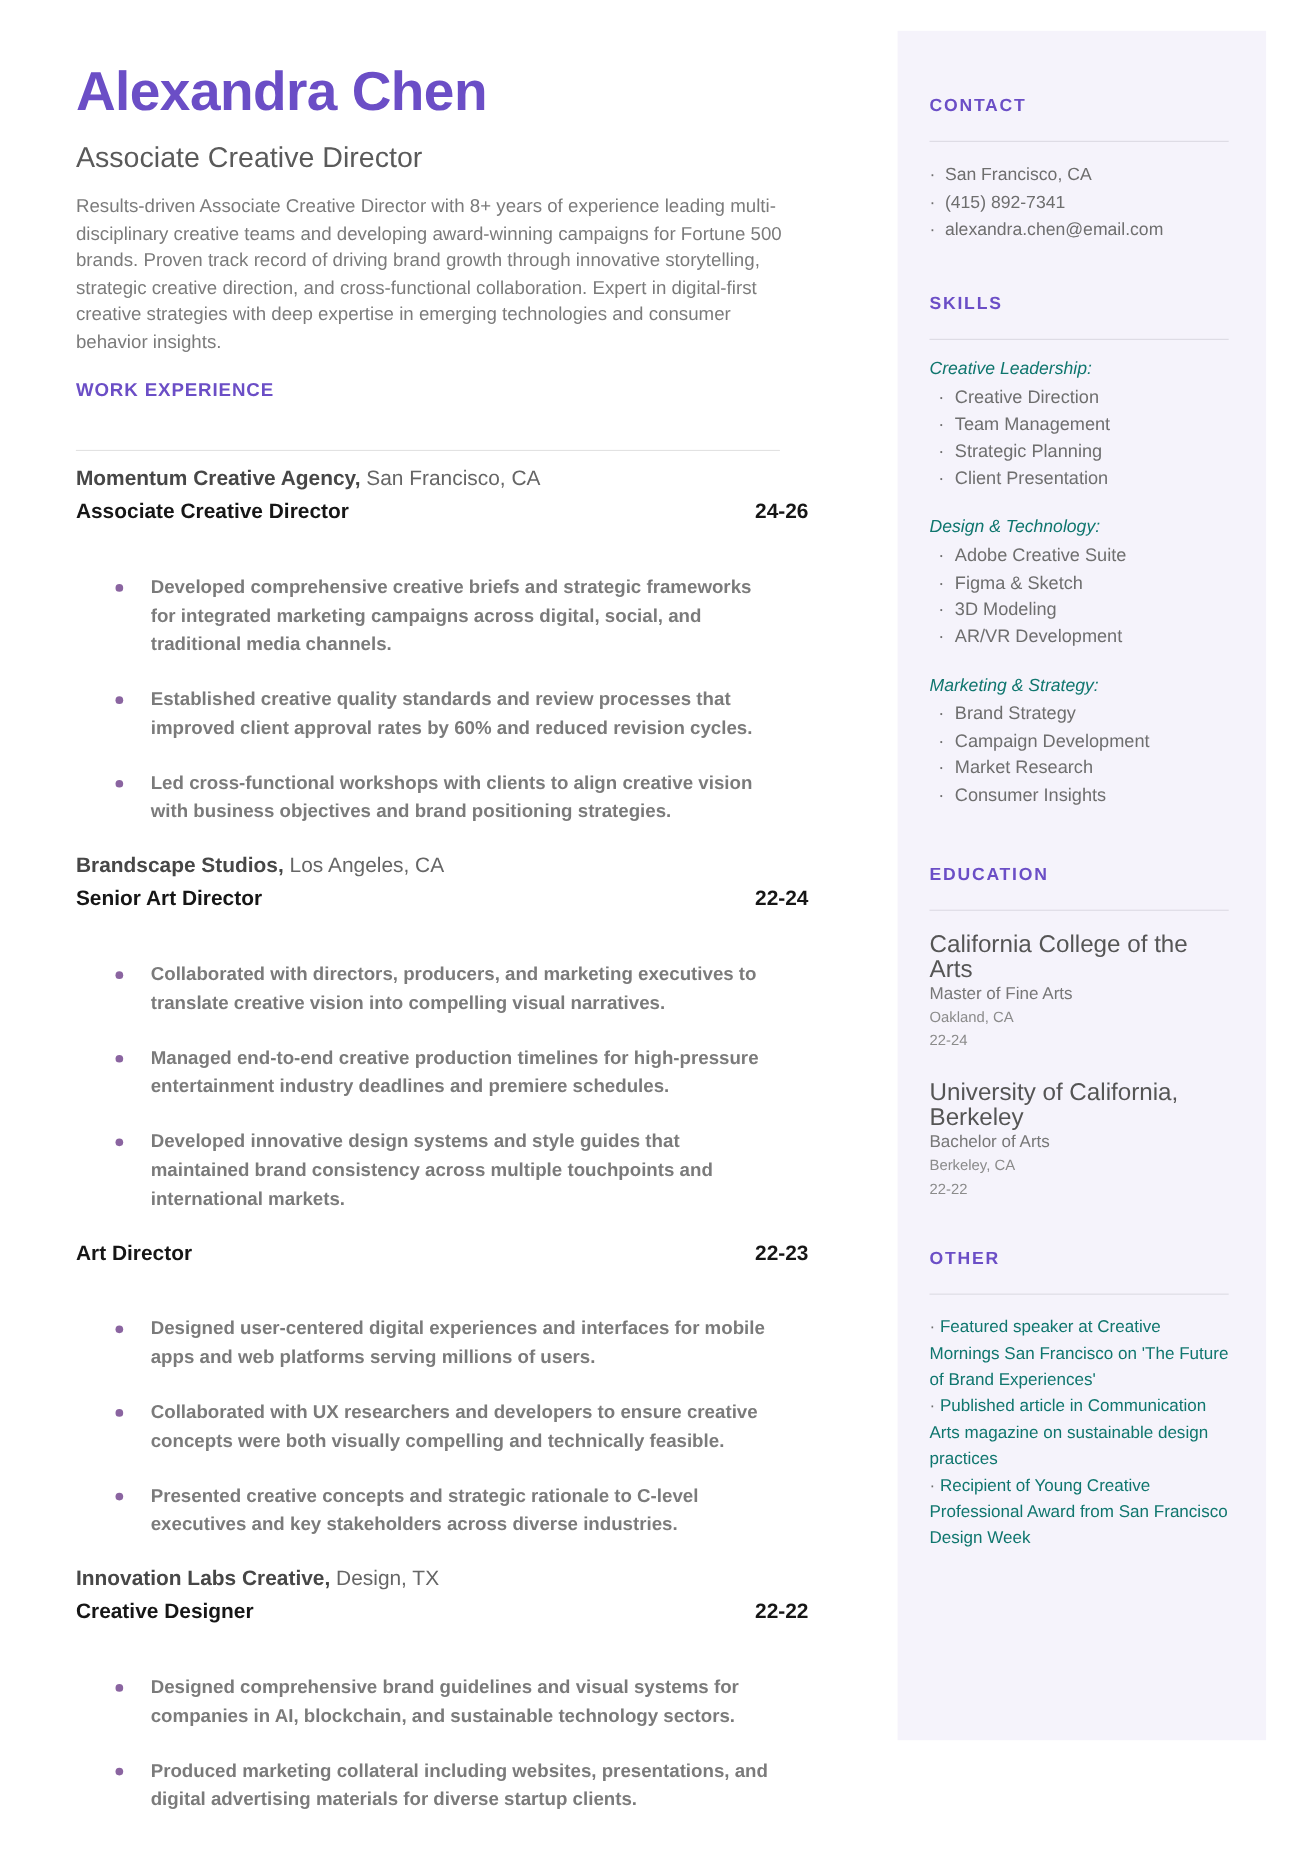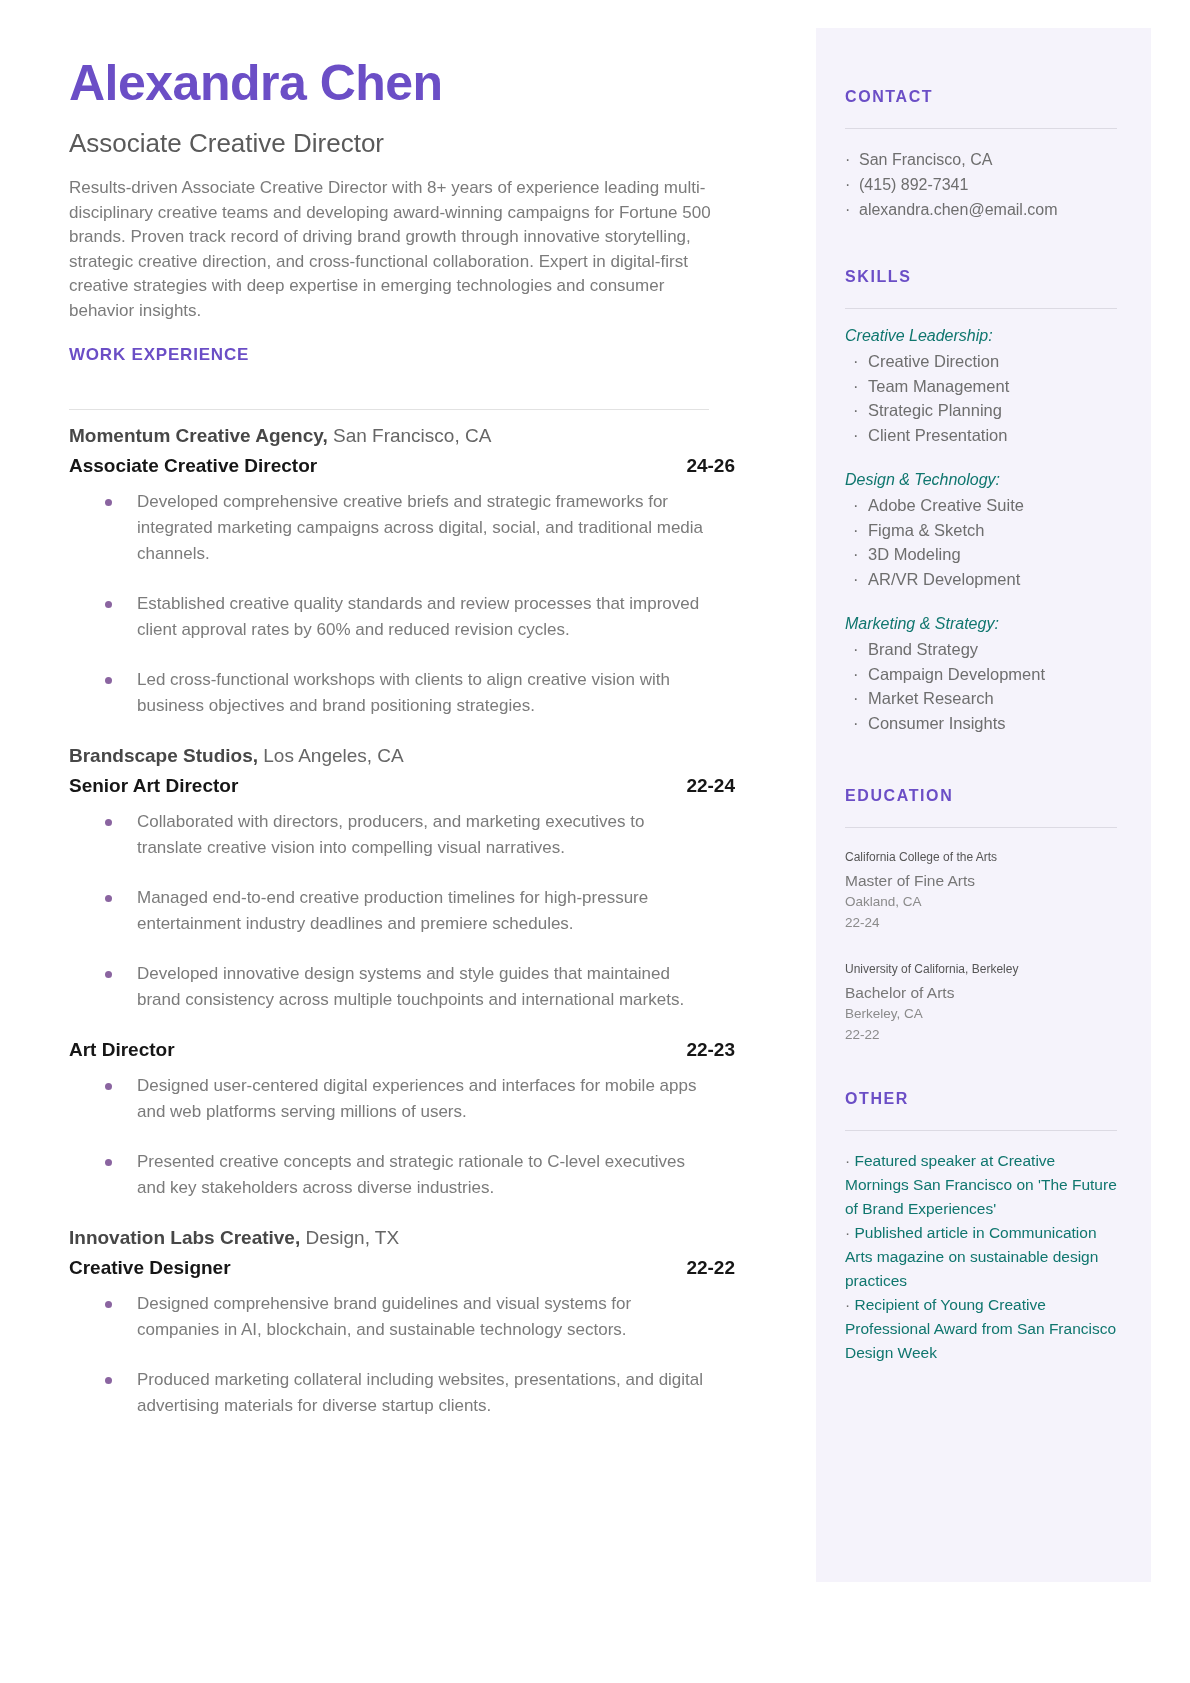--- a/index.html
+++ b/index.html
@@ -29,21 +29,21 @@
 
   .job { margin-top: 26px; }
   .job:first-of-type { margin-top: 15px; }
   .job-company { font-size: 19px; color: #666666; }
   .job-company .company { font-weight: 700; color: #474747; }
   .job-title-row {
     display: flex; justify-content: space-between; align-items: baseline;
     margin-top: 8px; width: 666px;
     font-size: 19px; font-weight: 700; color: #161616;
   }
-  .job-bullets { list-style: none; margin-top: 12px; padding-left: 36px; }
+  .job-bullets { list-style: none; margin-top: 44px; padding-left: 36px; font-weight: bold; }
   .job-bullets li {
     position: relative; padding-left: 32px; max-width: 600px;
     font-size: 17px; line-height: 26px; color: #7b7b7b;
     margin-bottom: 24px;
   }
   .job-bullets li::before {
     content: ""; position: absolute; left: 0; top: 9.5px;
     width: 7px; height: 7px; border-radius: 50%; background: #8a64a0;
   }
 
@@ -72,21 +72,21 @@
   .skill-group.first { margin-top: 0; }
   .skill-label { font-style: italic; font-size: 16px; color: #0f766e; margin-bottom: 4px; }
   .skill-item {
     position: relative; padding-left: 23px;
     font-size: 16.5px; line-height: 24.5px; color: #6e6e6e;
   }
   .skill-item::before { content: "\00b7"; position: absolute; left: 8px; color: #6e6e6e; }
 
   .school { margin-top: 26px; }
   .school.first { margin-top: 0; }
-  .school-name { font-size: 12px; line-height: 23px; color: #555555; }
+  .school-name { font-size: 22px; line-height: 23px; color: #555555; }
   .school-degree { margin-top: 3px; font-size: 15.5px; color: #777777; }
   .school-meta { margin-top: 2px; font-size: 13.5px; line-height: 19px; color: #8b8b8b; }
 
   .other-item { font-size: 15.5px; line-height: 24px; color: #0f766e; }
   .other-item::before { content: "\00b7\00a0 "; color: #6e6e6e; }
 </style>
 </head>
 <body>
 
 <div class="page">
@@ -131,20 +131,21 @@
       </ul>
     </section>
 
     <section class="job">
       <div class="job-title-row">
         <span>Art Director</span>
         <span>22-23</span>
       </div>
       <ul class="job-bullets">
         <li>Designed user-centered digital experiences and interfaces for mobile apps and web platforms serving millions of users.</li>
+        <li>Collaborated with UX researchers and developers to ensure creative concepts were both visually compelling and technically feasible.</li>
         <li>Presented creative concepts and strategic rationale to C-level executives and key stakeholders across diverse industries.</li>
       </ul>
     </section>
 
     <section class="job">
       <div class="job-company">
         <span class="company">Innovation Labs Creative,</span>
         <span class="loc">Design, TX</span>
       </div>
       <div class="job-title-row">

